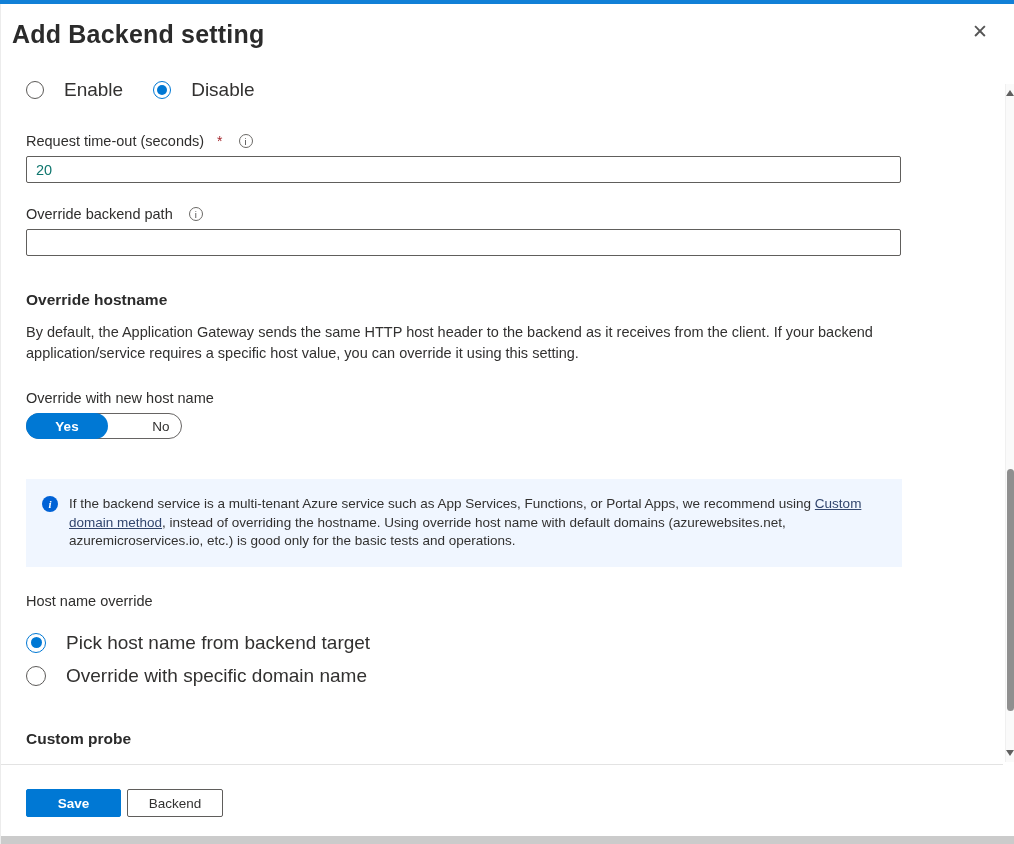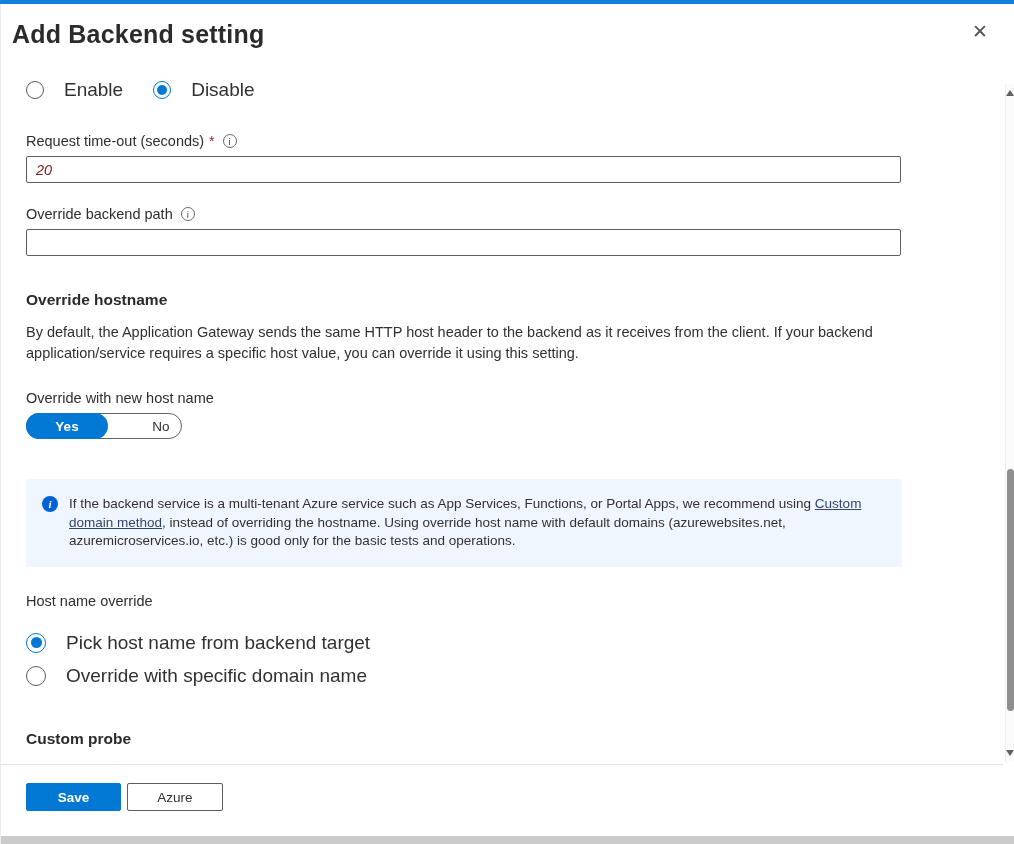--- a/index.html
+++ b/index.html
@@ -23,31 +23,31 @@
   
   .radio-row { display:flex; align-items:center; gap:30px; margin-top:30px; }
   .radio-opt { display:flex; align-items:center; gap:20px; font-size:19px; cursor:pointer; }
   .radio-circle {
     width:18px; height:18px; border-radius:50%; border:1px solid #5c5a58;
     display:inline-flex; align-items:center; justify-content:center; background:#fff; flex:0 0 18px;
   }
   .radio-circle.selected { border-color:#0078d4; }
   .radio-circle.selected::after { content:""; width:10px; height:10px; border-radius:50%; background:#0078d4; }
 
-  .field-label { font-size:14.5px; color:#2f2e2d; display:flex; align-items:center; }
+  .field-label { font-size:14.5px; color:#2f2e2d; display:flex; align-items:center;gap:8px; }
   .req { color:#a4262c; margin-left:5px; font-size:14px; }
   .info-icon {
     display:inline-flex; align-items:center; justify-content:center;
     width:14px; height:14px; border:1px solid #6b6966; border-radius:50%;
     font-size:9.5px; color:#494949; margin-left:8px; cursor:default; flex:0 0 14px;
   }
   .text-input {
     width:875px; height:27px; border:1px solid #605e5c; border-radius:2px;
-    font-family:"Liberation Sans", sans-serif; font-size:14.5px; color:#7f1d1d;
-    padding:0 9px; margin-top:7px; display:block; background:#fff;font-style:italic;
+    font-family:"Liberation Sans", sans-serif; font-size:14.5px; color:#0f766e;
+    padding:0 9px; margin-top:7px; display:block; background:#fff;
   }
   .mt-label1 { margin-top:32px; }
   .mt-label2 { margin-top:23px; }
 
   .section-heading { font-size:15.5px; font-weight:700; color:#2b2b2b; margin-top:35px; }
   .section-desc { font-size:14.5px; line-height:21px; margin-top:13px; width:862px; color:#323130; }
 
   .toggle-label { margin-top:26px; }
   .pill-toggle {
     margin-top:7px; width:156px; height:26px; border:1px solid #666463; border-radius:13px;
@@ -75,21 +75,21 @@
   .radio-stack { margin-top:23px; }
   .radio-stack .radio-opt { margin-bottom:11px; }
   .radio-stack .radio-circle { width:20px; height:20px; flex:0 0 20px; }
   .radio-stack .radio-circle.selected::after { width:11px; height:11px; }
 
   .custom-probe-heading { margin-top:43px; }
   .use-custom-probe { margin-top:17px; }
 
   .footer {
     position:absolute; left:0; bottom:8px; width:1002px; height:72px;
-    background:#fff; border-top:1px solid #e3e3e3; padding:18px 0 0 25px; display:flex; gap:6px;
+    background:#fff; border-top:1px solid #e3e3e3; padding:24px 0 0 25px; display:flex; gap:6px;
   }
   .btn {
     height:28px; font-family:"Liberation Sans", sans-serif; font-size:13.5px;
     border-radius:2px; cursor:pointer; display:flex; align-items:center; justify-content:center;
   }
   .btn-primary { width:95px; background:#0078d4; border:1px solid #0078d4; color:#fff; font-weight:700; }
   .btn-secondary { width:96px; background:#fff; border:1px solid #5f5d5b; color:#323130; }
 
   .bottom-strip { position:absolute; left:0; bottom:0; width:1014px; height:8px; background:#cbcbcb; }
 
@@ -184,21 +184,21 @@
     <div class="section-heading custom-probe-heading">Custom probe</div>
     <div class="field-label use-custom-probe">
       <span>Use custom probe</span>
       <span class="info-icon">i</span>
     </div>
 
   </div>
 
   <div class="footer">
     <div class="btn btn-primary">Save</div>
-    <div class="btn btn-secondary">Azure</div>
+    <div class="btn btn-secondary">Backend</div>
   </div>
 
   <div class="scrollbar">
     <div class="sb-arrow-up"></div>
     <div class="sb-thumb"></div>
     <div class="sb-arrow-down"></div>
   </div>
 
   <div class="bottom-strip"></div>
 

